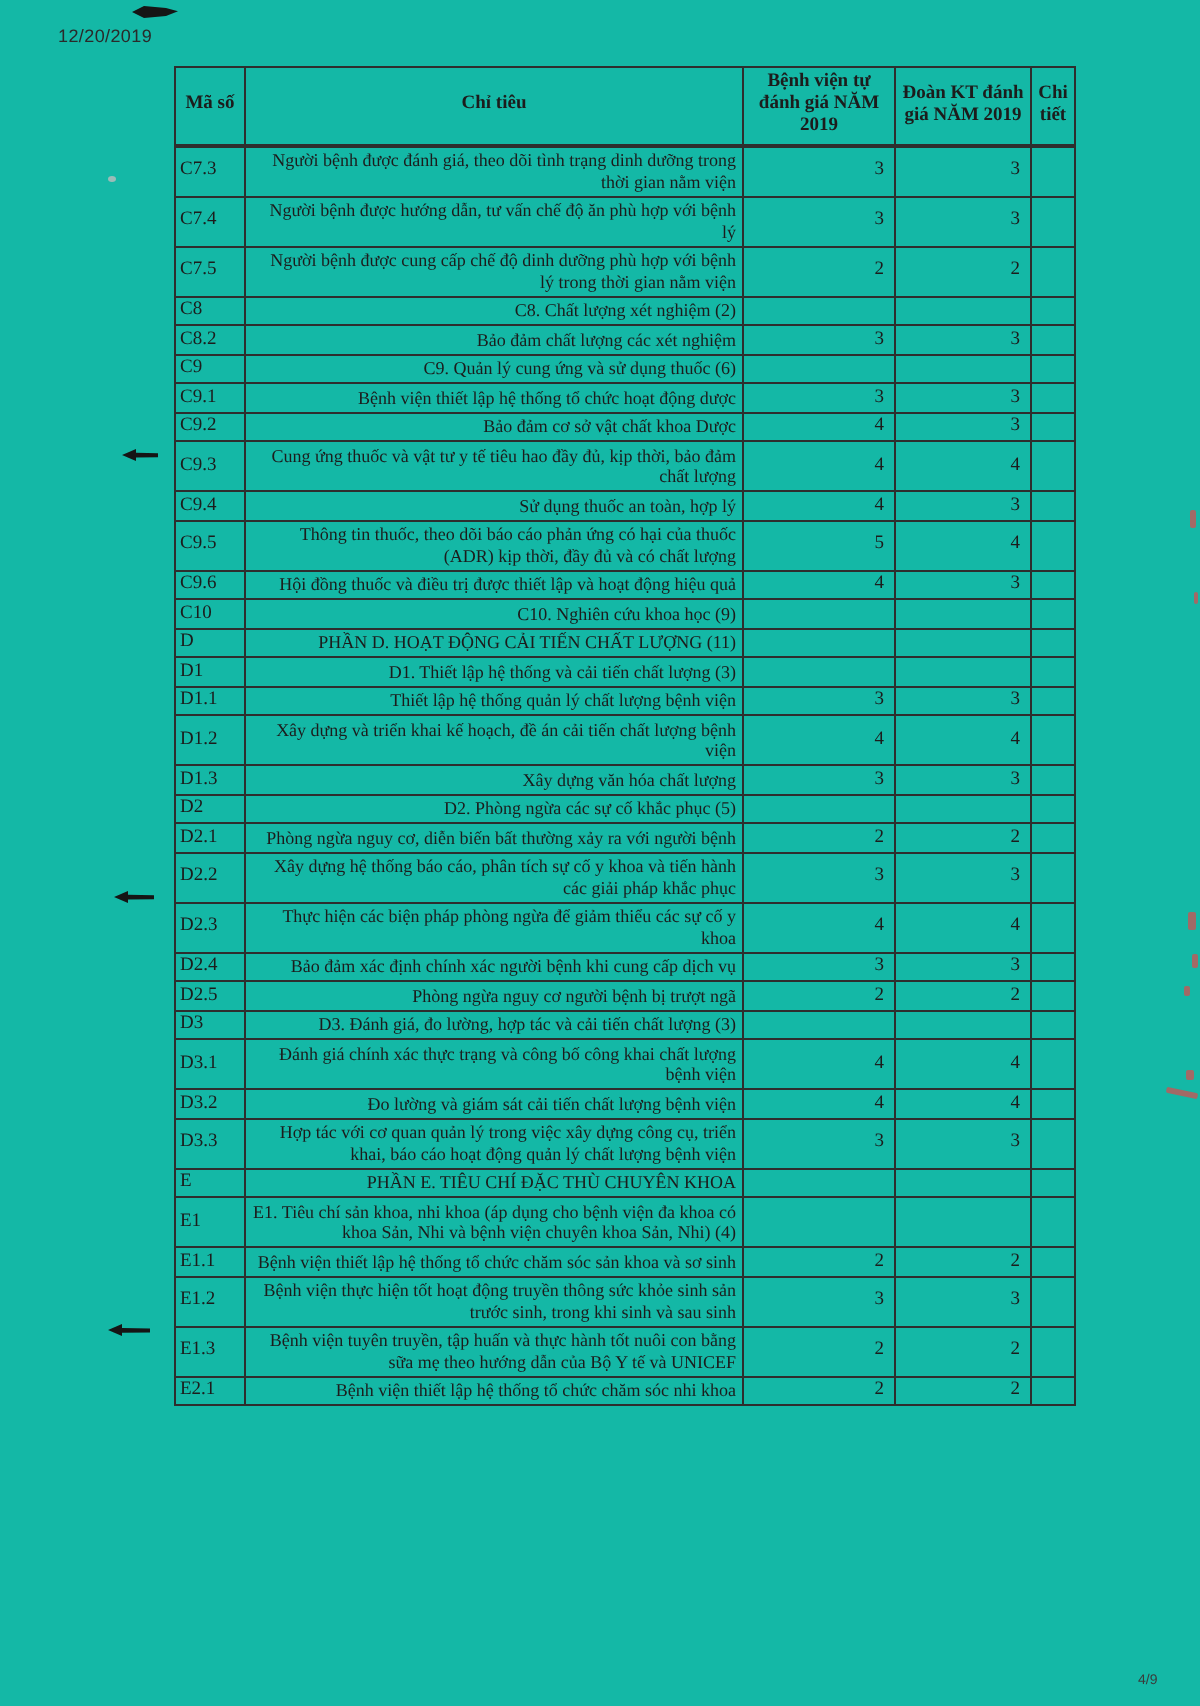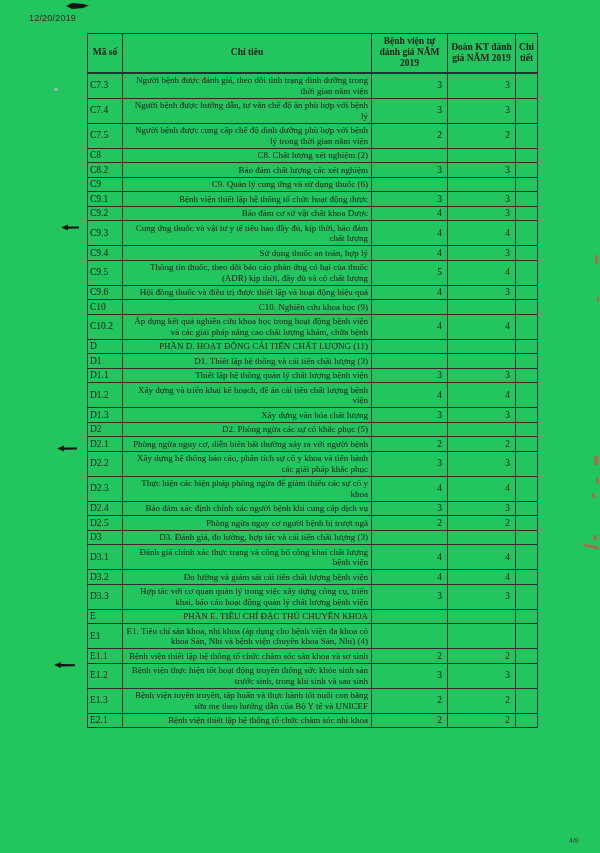--- a/index.html
+++ b/index.html
@@ -1,19 +1,19 @@
 <!DOCTYPE html>
 <html><head>
 <meta charset="utf-8">
 <style>
   * { margin:0; padding:0; box-sizing:border-box; }
   body { background:#e8e8e8; font-family:"Liberation Serif", serif; }
   .page {
     position:relative; width:600px; height:853px;
-    background:#22c55e; overflow:hidden; color:#1c1c1c;
+    background:#14b8a6; overflow:hidden; color:#1c1c1c;
   }
   .print-date {
     position:absolute; left:29px; top:13px;
     font-family:"Liberation Sans", sans-serif;
     font-size:9px; color:#2a2a2a; letter-spacing:0.2px;
   }
   .page-num {
     position:absolute; left:569px; top:837px;
     font-family:"Liberation Sans", sans-serif;
     font-size:7px; color:#3a3a3a;
@@ -184,27 +184,20 @@
         <td class="c-num">3</td>
         <td class="c-detail"></td>
       </tr>
         <tr class="section-row">
         <td class="c-code">C10</td>
         <td class="c-label">C10. Nghiên cứu khoa học (9)</td>
         <td class="c-num"></td>
         <td class="c-num"></td>
         <td class="c-detail"></td>
       </tr>
-        <tr>
-        <td class="c-code">C10.2</td>
-        <td class="c-label">Áp dụng kết quả nghiên cứu khoa học trong hoạt động bệnh viện và các giải pháp nâng cao chất lượng khám, chữa bệnh</td>
-        <td class="c-num">4</td>
-        <td class="c-num">4</td>
-        <td class="c-detail"></td>
-      </tr>
         <tr class="section-row">
         <td class="c-code">D</td>
         <td class="c-label">PHẦN D. HOẠT ĐỘNG CẢI TIẾN CHẤT LƯỢNG (11)</td>
         <td class="c-num"></td>
         <td class="c-num"></td>
         <td class="c-detail"></td>
       </tr>
         <tr class="section-row">
         <td class="c-code">D1</td>
         <td class="c-label">D1. Thiết lập hệ thống và cải tiến chất lượng (3)</td>

